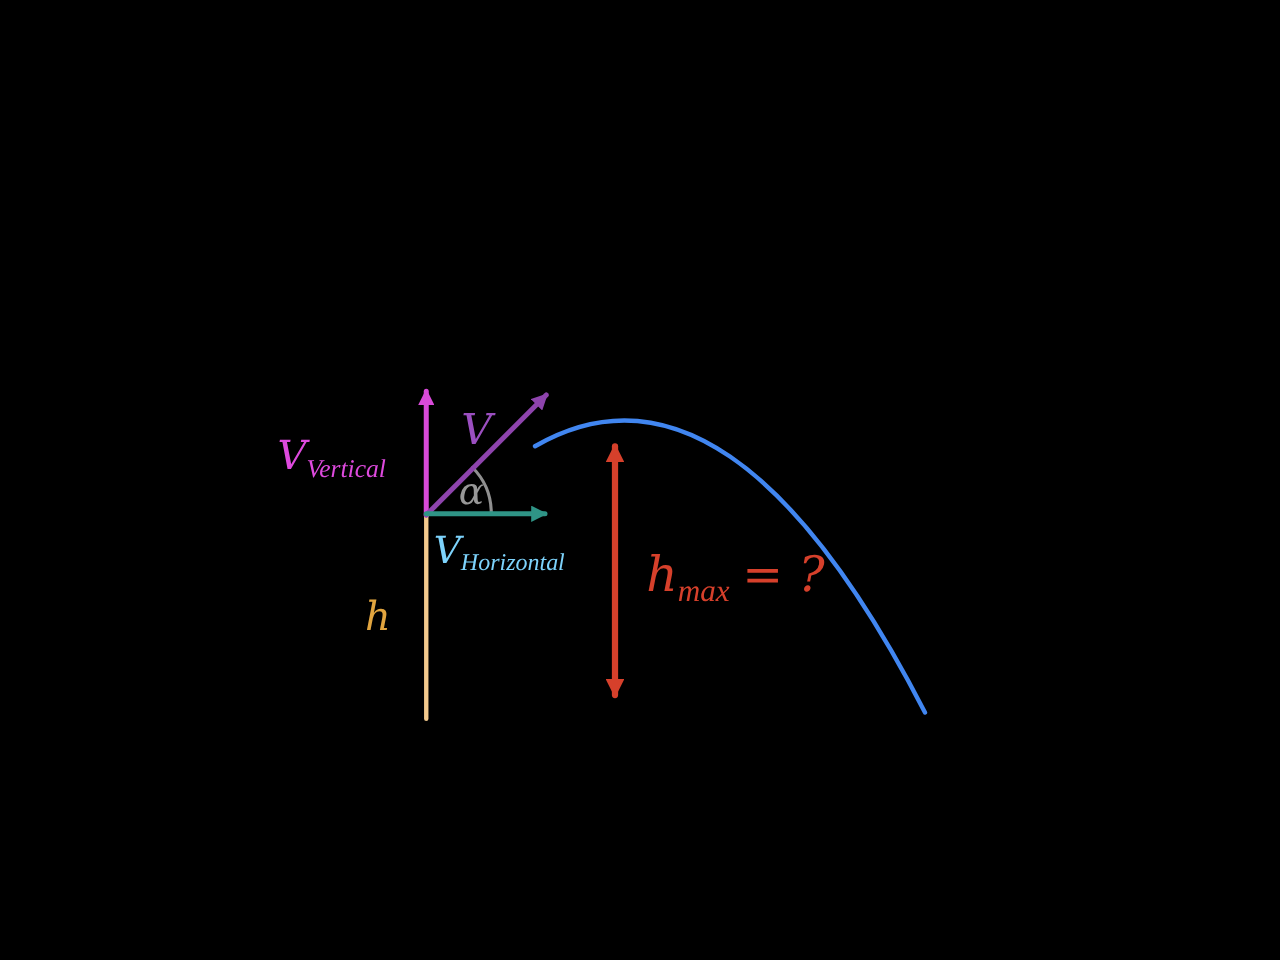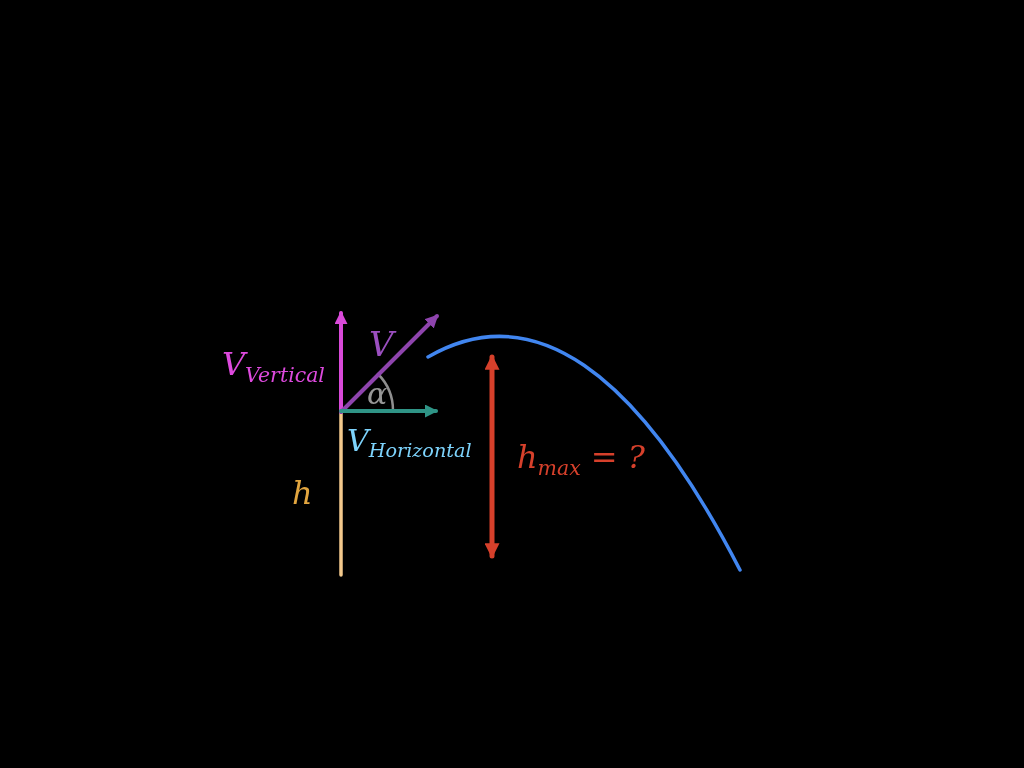--- a/index.html
+++ b/index.html
@@ -33,29 +33,30 @@
   .label {
     position: absolute;
     font-style: italic;
     white-space: nowrap;
     line-height: 1;
   }
   .sub {
     font-size: 0.64em;
     vertical-align: -0.32em;
     font-style: italic;
+    font-family: Liberation Serif, serif;
   }
   .suffix { margin-left: 10px; }
 
   .lbl-v-vertical   { left: 222px; top: 348px; font-size: 32px; color: #de4ade; }
   .lbl-v            { left: 369px; top: 327px; font-size: 34px; color: #9b4fc0; }
   .lbl-alpha        { left: 367px; top: 379px; font-size: 30px; color: #979797; }
   .lbl-v-horizontal { left: 347px; top: 426px; font-size: 30px; color: #7dd3fc; }
   .lbl-h            { left: 292px; top: 477px; font-size: 32px; color: #e2a53f; }
-  .lbl-h-max        { left: 517px; top: 441px; font-size: 32px; color: #d6402b; }
+  .lbl-h-max        { left: 517px; top: 441px; font-size: 39px; color: #d6402b; }
 </style>
 </head>
 <body>
 
 <div class="stage">
 
   <svg width="1024" height="768" viewBox="0 0 1024 768">
     <defs>
       <marker id="ah-magenta" viewBox="0 0 10 10" refX="8.5" refY="5" markerWidth="13" markerHeight="13" markerUnits="userSpaceOnUse" orient="auto-start-reverse">
         <path d="M0,0 L10,5 L0,10 Z" fill="#d94ad9"></path>

